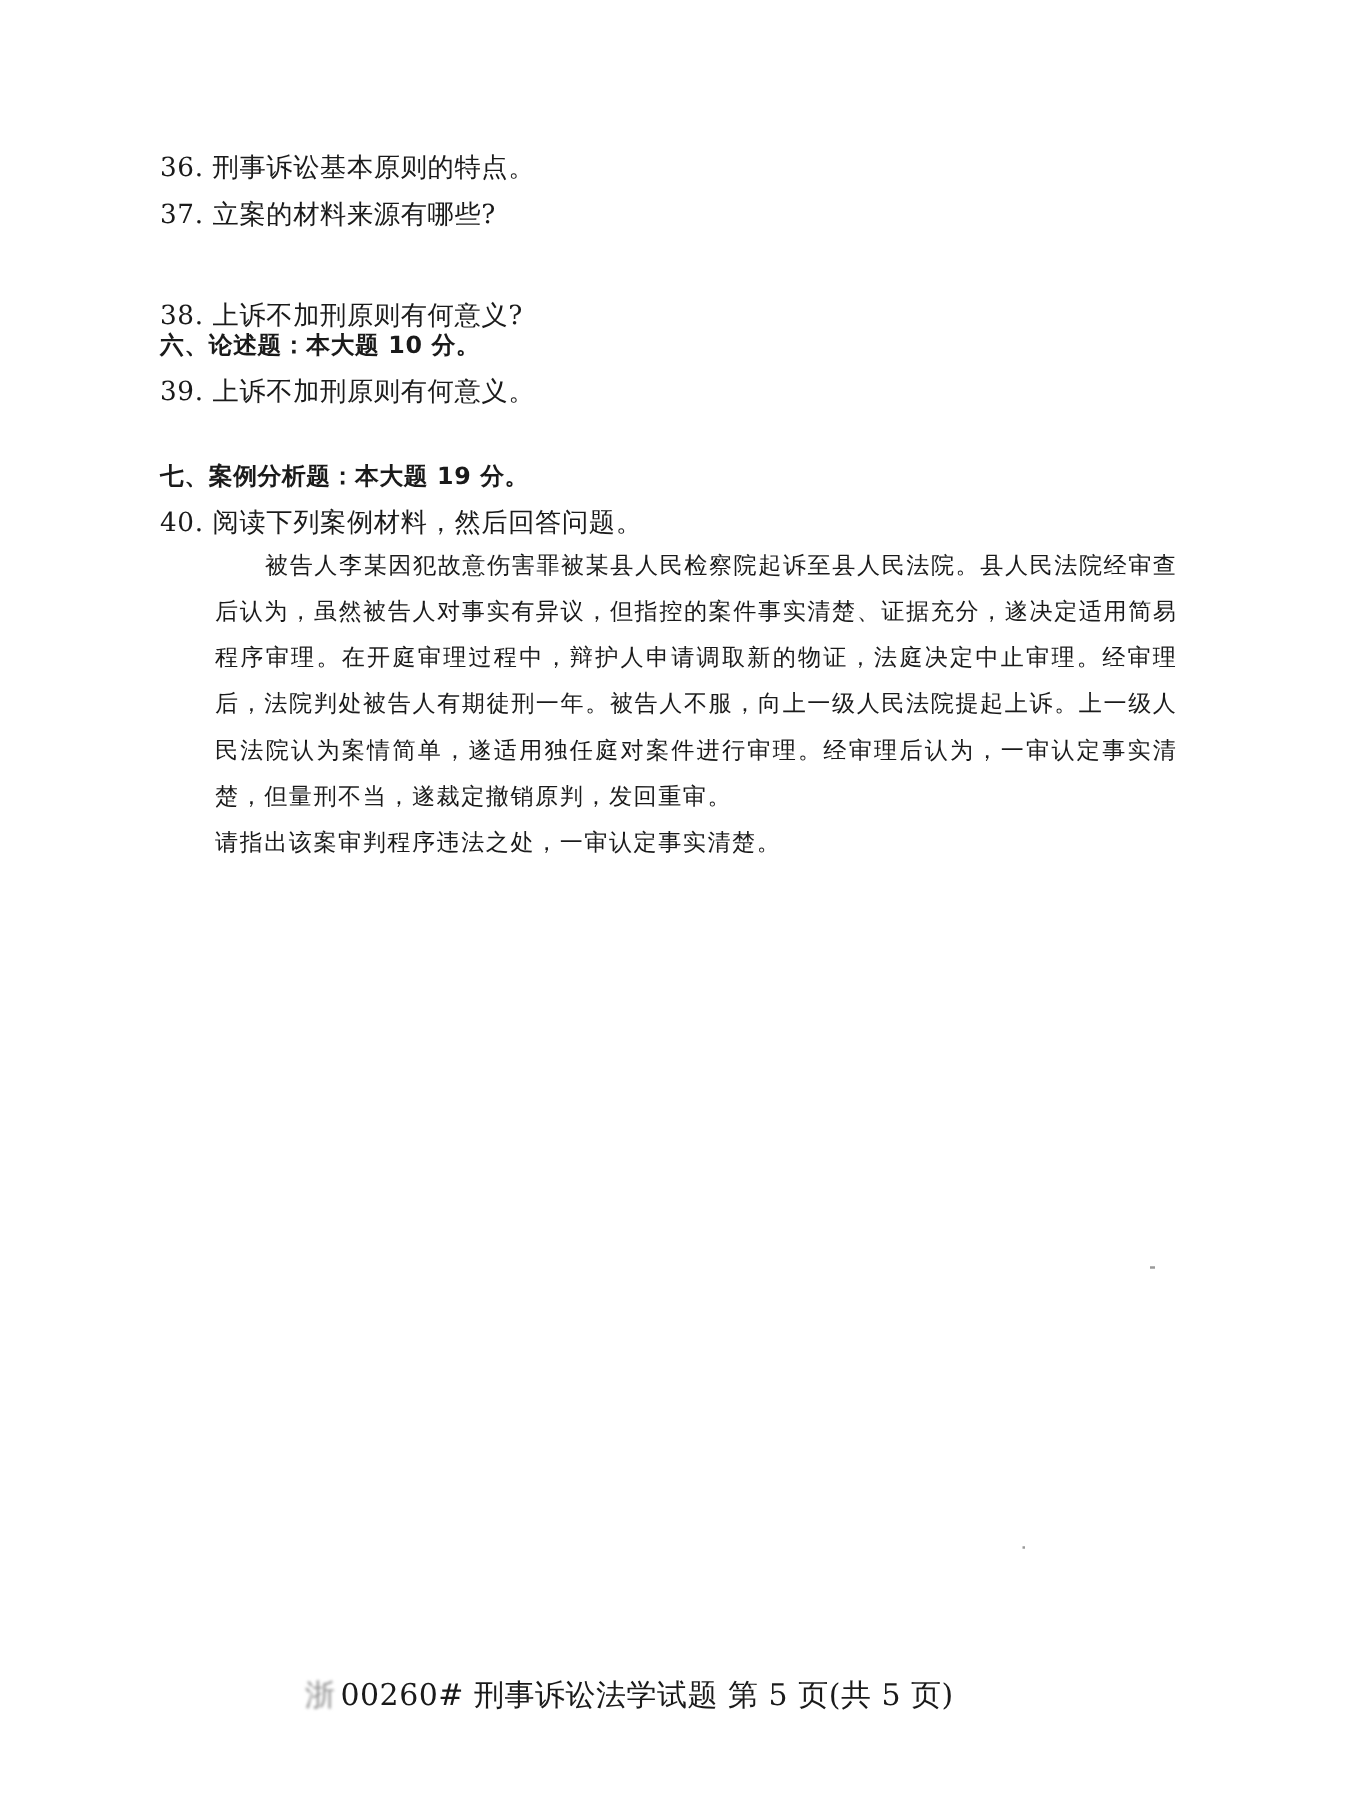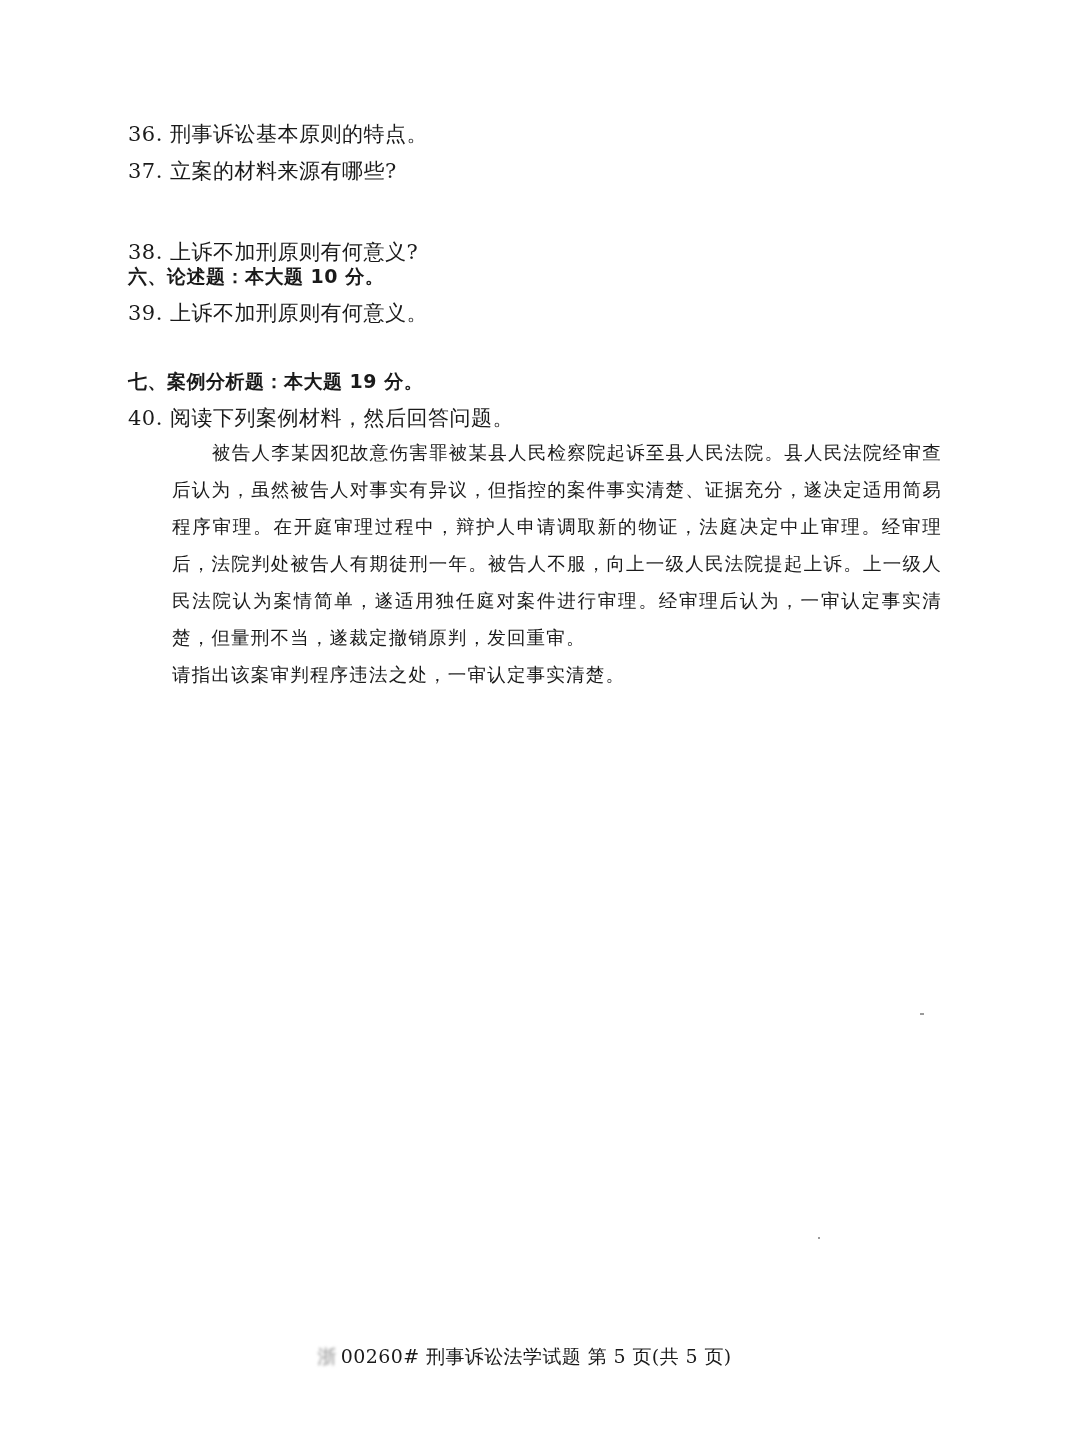--- a/index.html
+++ b/index.html
@@ -54,24 +54,23 @@
     .case .para {
       text-indent: 40px;
       text-align-last: left;
     }
     .footer {
       position: absolute;
       top: 1343px;
       left: 0;
       width: 1007px;
       text-align: center;
-      font-size: 19px;
+      font-size: 24px;
       line-height: 26px;
       letter-spacing: 0.4px;
-      padding-left: 21px;
     }
     .blurred {
       display: inline-block;
       color: #8a8a8a;
       filter: blur(1.4px);
       margin-right: 4px;
     }
     .speck {
       position: absolute;
       background: #9a9a9a;

